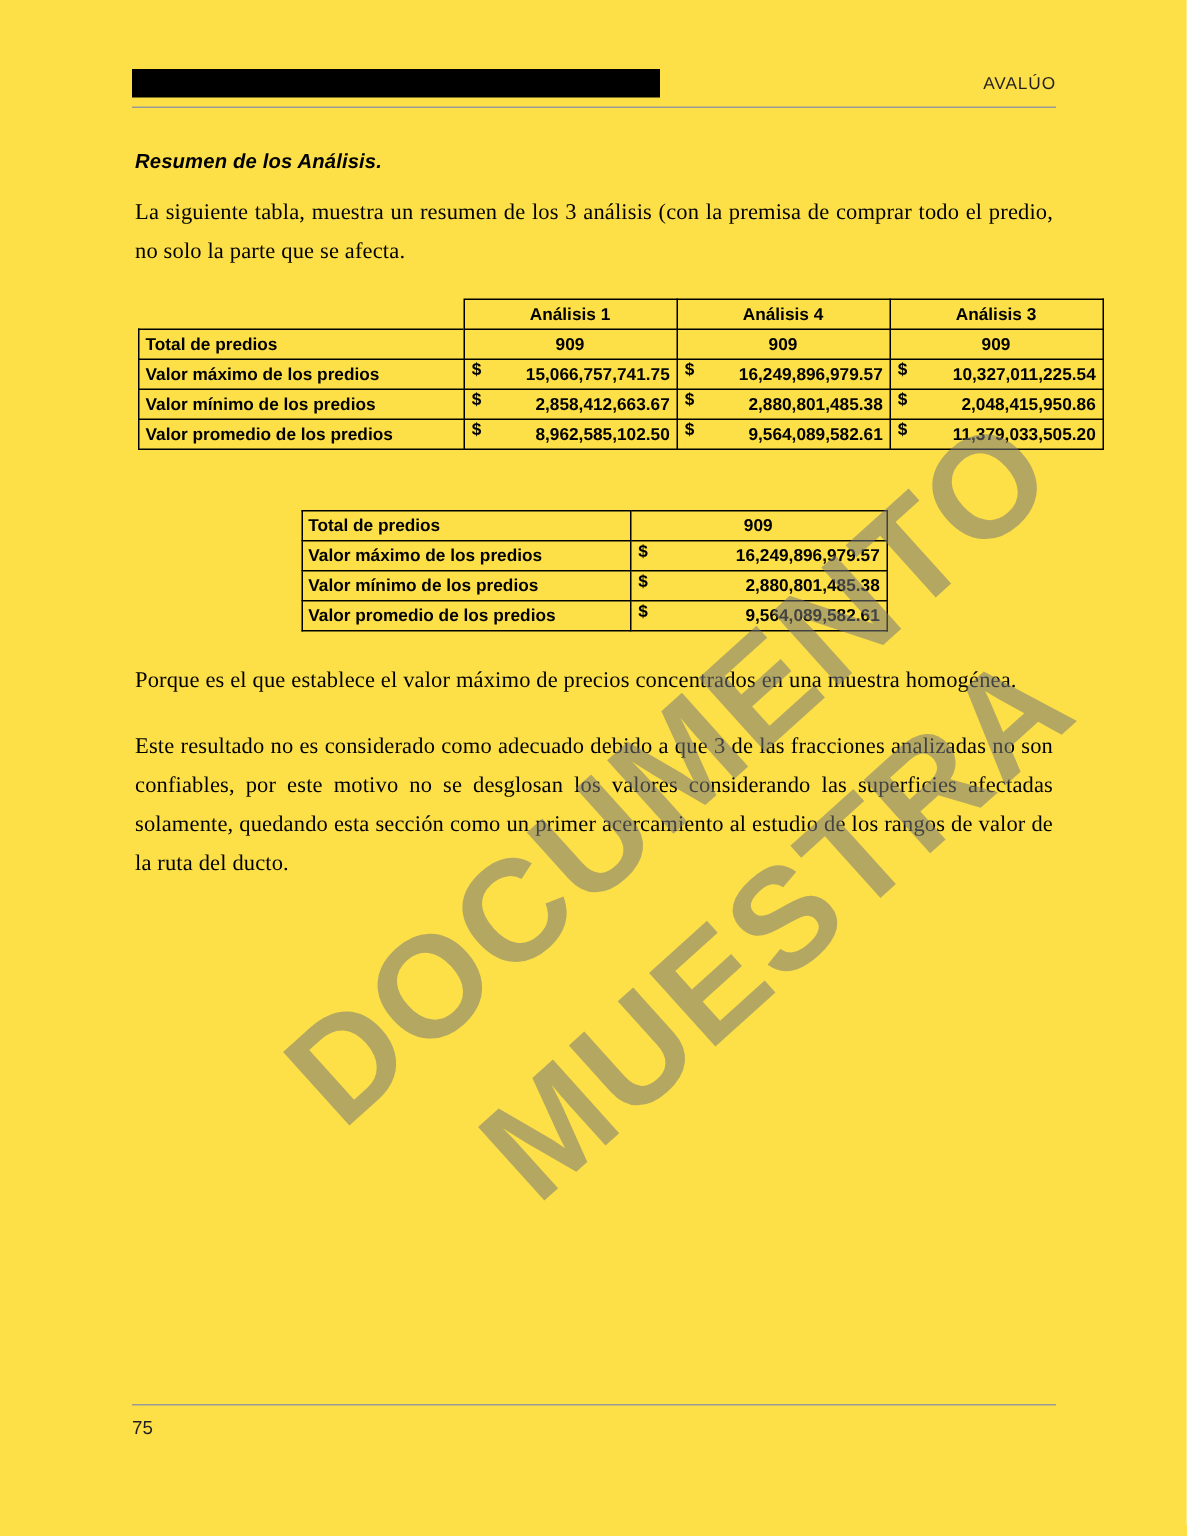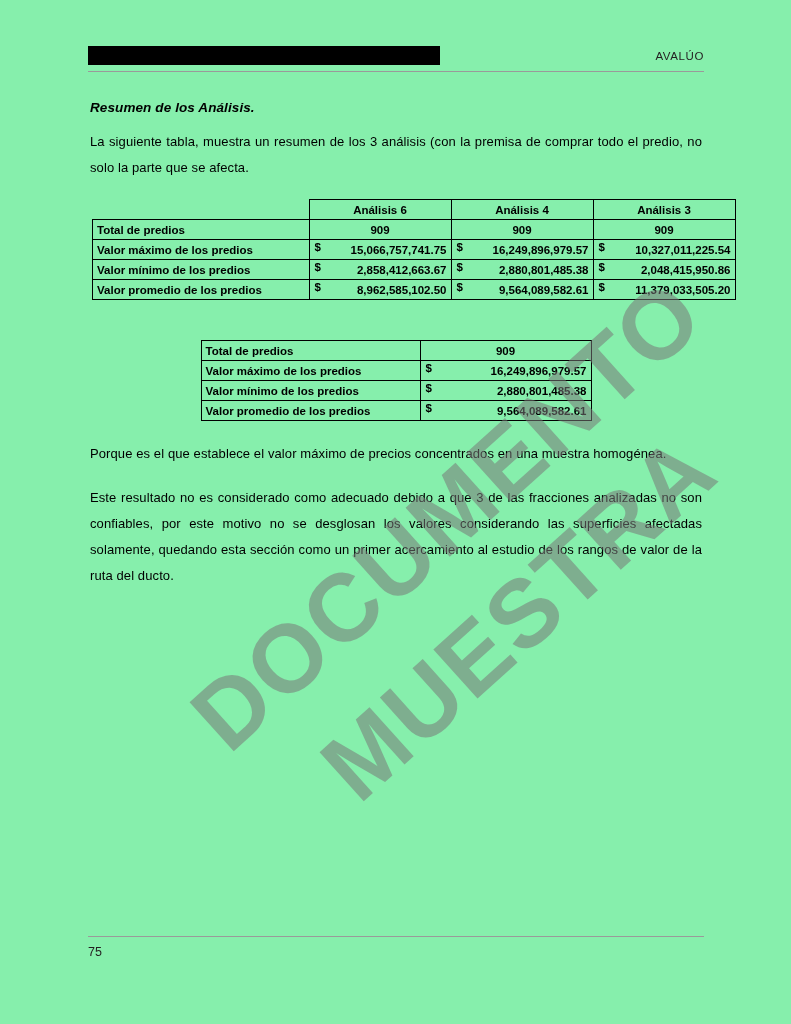--- a/index.html
+++ b/index.html
@@ -14,21 +14,21 @@
     font-family: "Liberation Sans", sans-serif;
     color: #000000;
     overflow: hidden;
   }
 
   .page {
     position: absolute;
     left: 0; top: 0;
     width: 791px;
     height: 1024px;
-    background: #86efac;
+    background: #fde047;
   }
 
   
   .header {
     position: absolute;
     left: 88px;
     top: 46px;
     width: 616px;
     height: 26px;
   }
@@ -66,26 +66,27 @@
   }
   .sec-title {
     font-size: 13.5px;
     font-weight: bold;
     font-style: italic;
     color: #000000;
     margin: 4px 0 14px 0;
     letter-spacing: 0.1px;
   }
   p.para {
-    font-size: 13px;
+    font-size: 15px;
     line-height: 26px;
     margin: 0;
     color: #000000;
     text-align: justify;
     letter-spacing: 0.1px;
+    font-family: Liberation Serif, serif;
   }
   p.justify-full {
     text-align: justify;
     text-align-last: left;
   }
   .spacer-18 { height: 18px; }
   .spacer-20 { height: 20px; }
 
   
   table.doc-table {
@@ -210,21 +211,21 @@
     <div class="sec-title">Resumen de los Análisis.</div>
 
     <p class="para justify-full">La siguiente tabla, muestra un resumen de los 3 análisis (con la premisa de comprar todo el predio, no solo la parte que se afecta.</p>
 
     <div class="spacer-18"></div>
 
     <table class="doc-table t1">
       <tbody>
           <tr>
         <th class="c-label no-border-tl"></th>
-        <th class="c-val">Análisis 6</th>
+        <th class="c-val">Análisis 1</th>
         <th class="c-val">Análisis 4</th>
         <th class="c-val">Análisis 3</th>
       </tr>
       <tr>
         <td class="c-label">Total de predios</td>
         <td class="c-val num">909</td>
         <td class="c-val num">909</td>
         <td class="c-val num">909</td>
       </tr>
       <tr>

